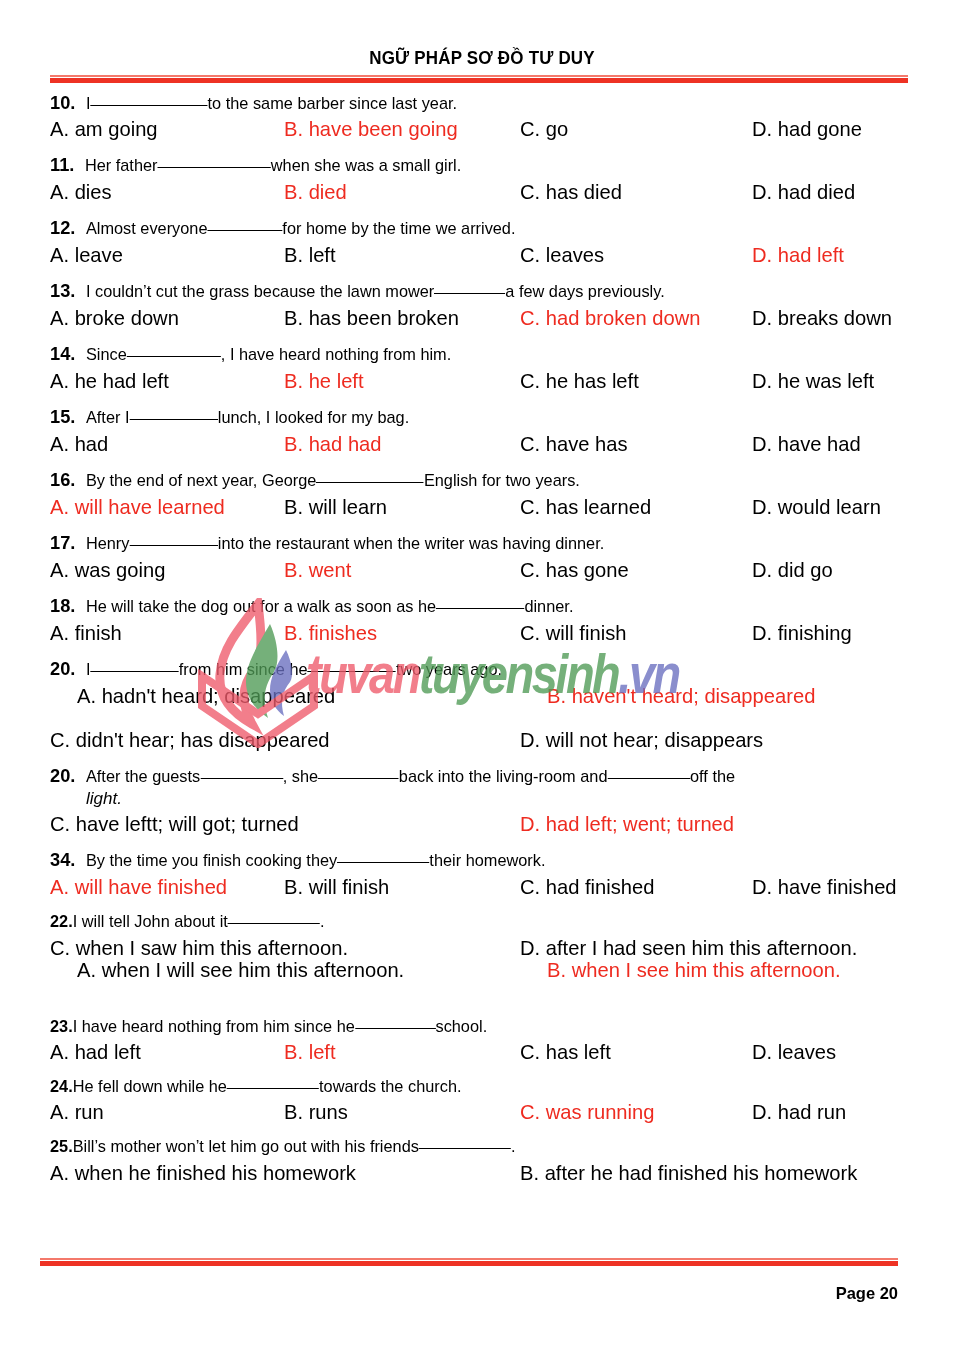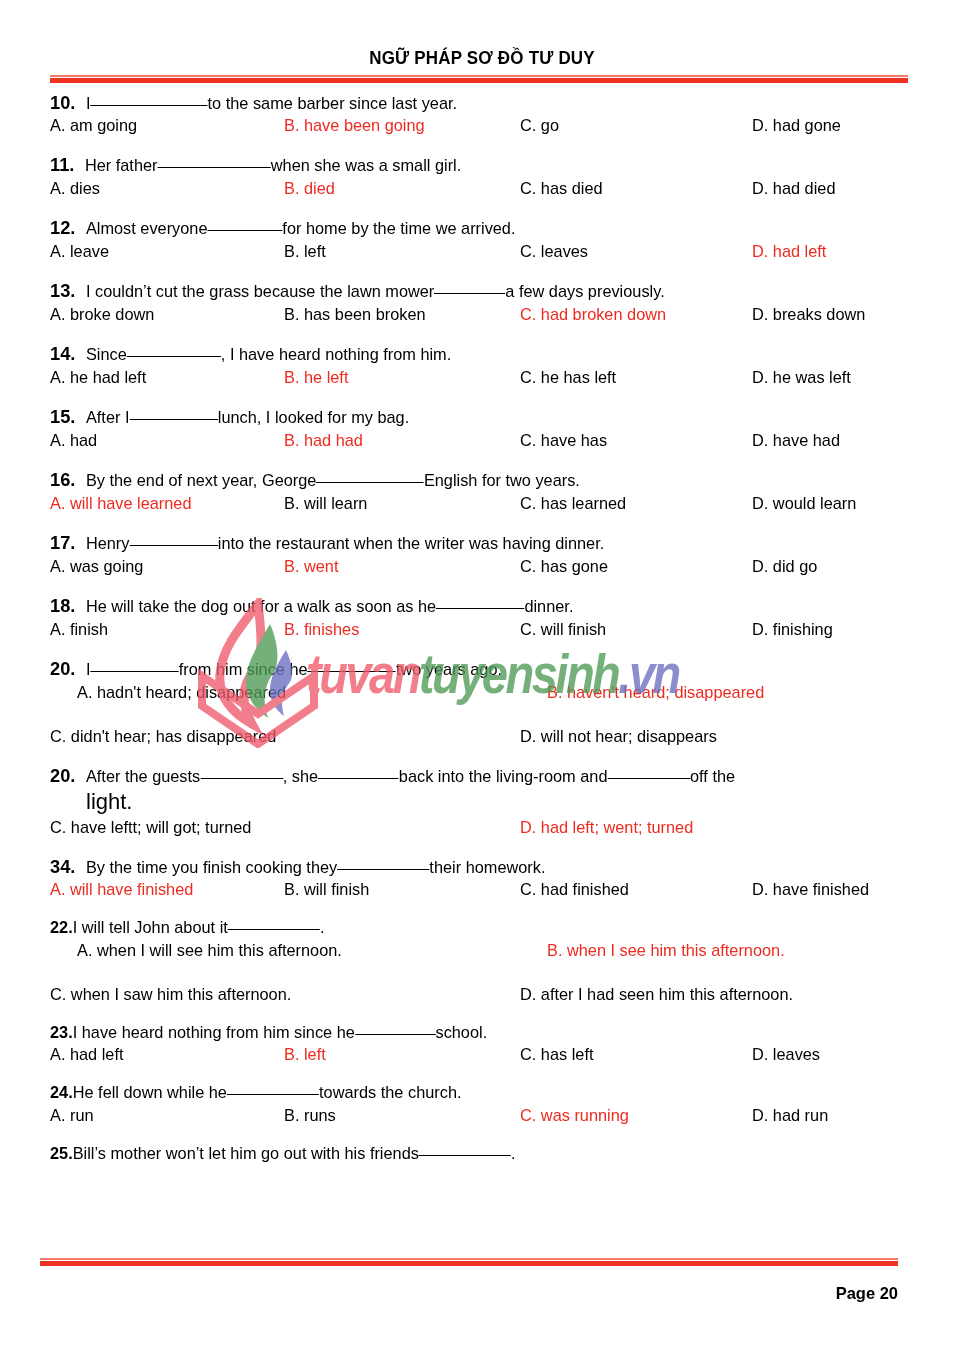--- a/index.html
+++ b/index.html
@@ -87,28 +87,29 @@
   }
   .blank {
     display: inline-block;
     border-bottom: 1.6px solid #000;
     vertical-align: 3px;
     height: 0;
   }
   .cont-line {
     display: block;
     padding-left: 36px;
-    font-size: 22px;
+    font-size: 17px;
     line-height: 1.26;
+    font-style: italic;
   }
 
   
   .opts {
     position: relative;
-    font-size: 17px;
+    font-size: 21px;
     line-height: 1.3;
     margin-top: 1px;
     text-decoration: underline;
   }
   .opts .row {
     position: relative;
     height: 22px;
     white-space: nowrap;
   }
   .opts .row.tall {
@@ -328,27 +329,27 @@
             <div class="opt c-a ans">A. will have finished</div>
             <div class="opt c-b">B. will finish</div>
             <div class="opt c-c">C. had finished</div>
             <div class="opt c-d">D. have finished</div>
           </div>
         </div>
       </div>
       <div class="q">
         <div class="stem"><span class="qnum tight big">22.</span>I will tell John about it<span class="blank" style="width: 96px;"></span>.</div>
         <div class="opts">
+          <div class="row">
+            <div class="opt h-a">C. when I saw him this afternoon.</div>
+            <div class="opt h-b">D. after I had seen him this afternoon.</div>
+          </div>
           <div class="row tall">
             <div class="opt h-a">A. when I will see him this afternoon.</div>
             <div class="opt h-b ans">B. when I see him this afternoon.</div>
-          </div>
-          <div class="row">
-            <div class="opt h-a">C. when I saw him this afternoon.</div>
-            <div class="opt h-b">D. after I had seen him this afternoon.</div>
           </div>
         </div>
       </div>
       <div class="q">
         <div class="stem"><span class="qnum tight big">23.</span>I have heard nothing from him since he<span class="blank" style="width: 84px;"></span>school.</div>
         <div class="opts">
           <div class="row">
             <div class="opt c-a">A. had left</div>
             <div class="opt c-b ans">B. left</div>
             <div class="opt c-c">C. has left</div>
@@ -362,20 +363,26 @@
           <div class="row">
             <div class="opt c-a">A. run</div>
             <div class="opt c-b">B. runs</div>
             <div class="opt c-c ans">C. was running</div>
             <div class="opt c-d">D. had run</div>
           </div>
         </div>
       </div>
       <div class="q">
         <div class="stem"><span class="qnum tight big">25.</span>Bill’s mother won’t let him go out with his friends<span class="blank" style="width: 96px;"></span>.</div>
+        <div class="opts">
+          <div class="row">
+            <div class="opt h-a">A. when he finished his homework</div>
+            <div class="opt h-b">B. after he had finished his homework</div>
+          </div>
+        </div>
       </div>
     </div>
 
   <div class="watermark">
     <svg width="150" height="150" viewBox="0 0 150 150">
       <path d="M72 6 C50 34 36 52 34 76 C32 100 48 116 66 126 C54 104 56 88 68 72 C74 64 78 52 72 6 Z" fill="none" stroke="#ef5a6b" stroke-width="9"></path>
       <path d="M84 26 C70 50 60 66 60 84 C60 100 70 112 82 120 C76 102 78 88 88 74 C94 64 92 44 84 26 Z" fill="#4f9a55"></path>
       <path d="M100 52 C90 68 84 80 84 92 C84 104 90 112 98 118 C94 104 96 94 104 84 C108 78 106 64 100 52 Z" fill="#6a6fc0"></path>
       <path d="M16 78 L16 108 L72 146 L128 108 L128 78 L72 116 Z" fill="none" stroke="#ef5a6b" stroke-width="8"></path>
     </svg>

